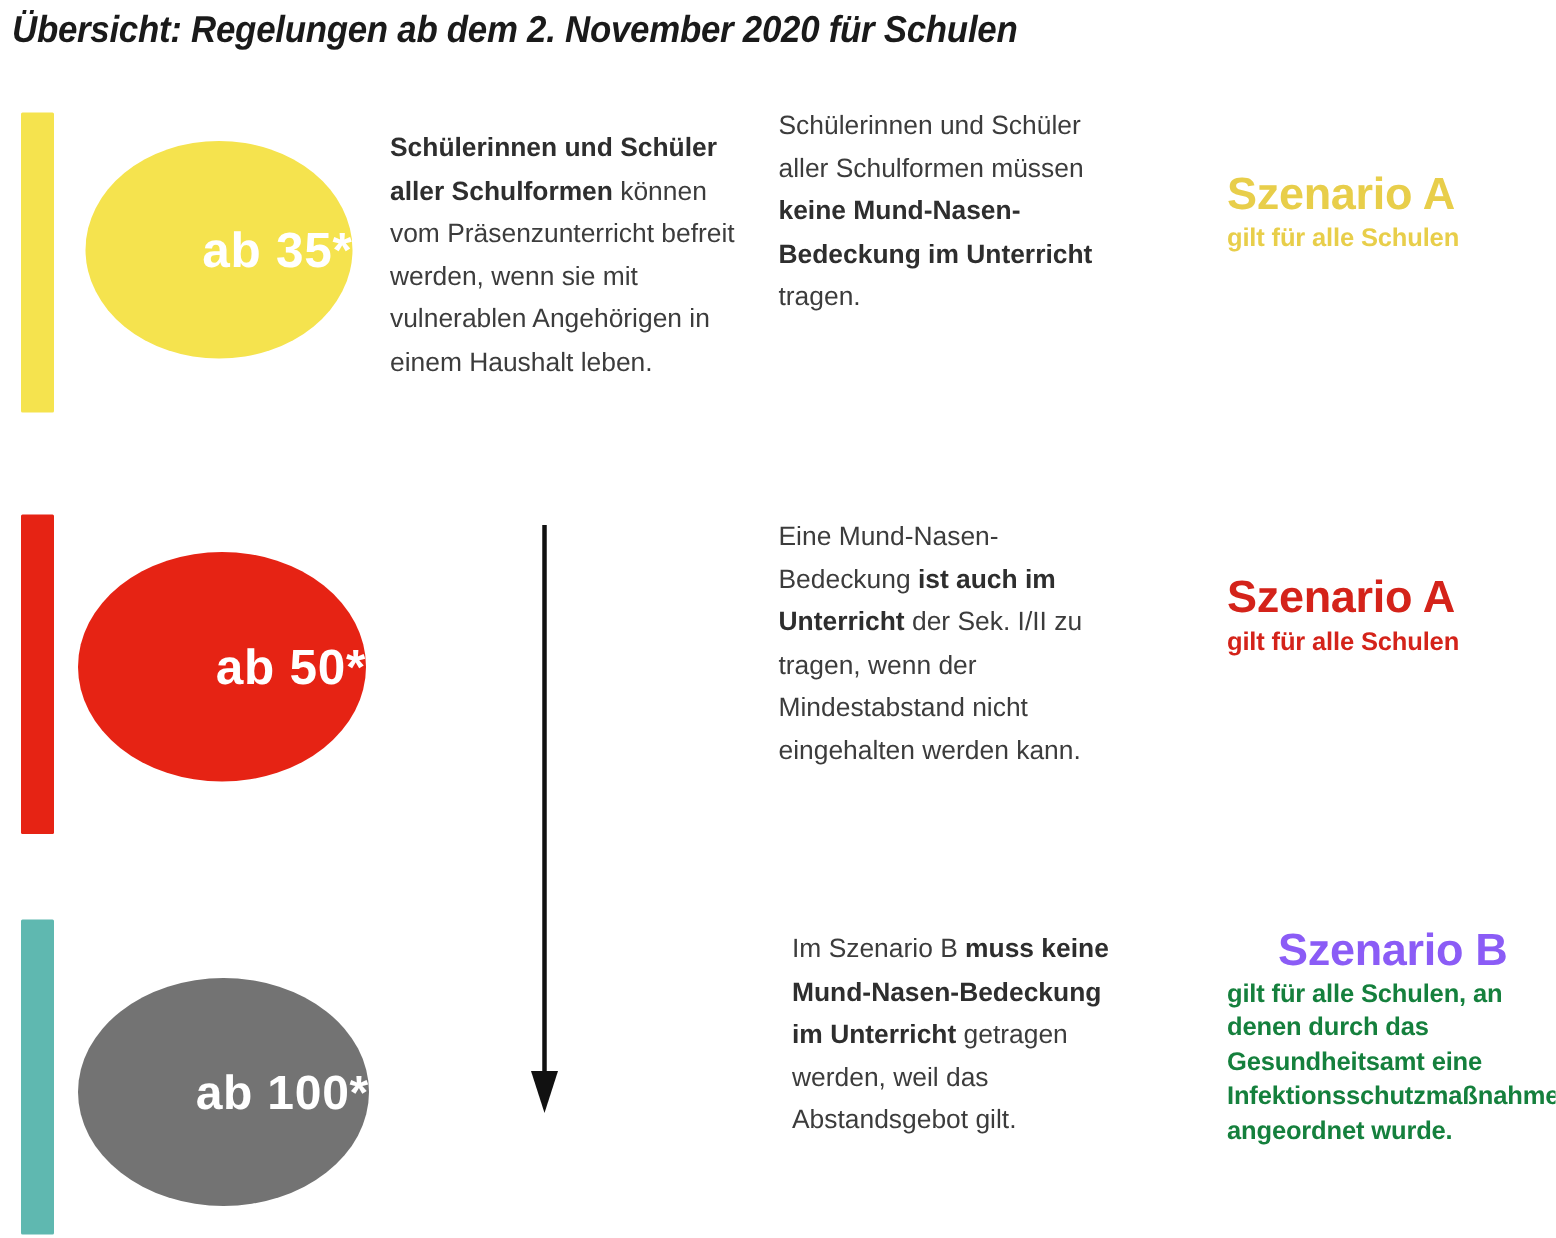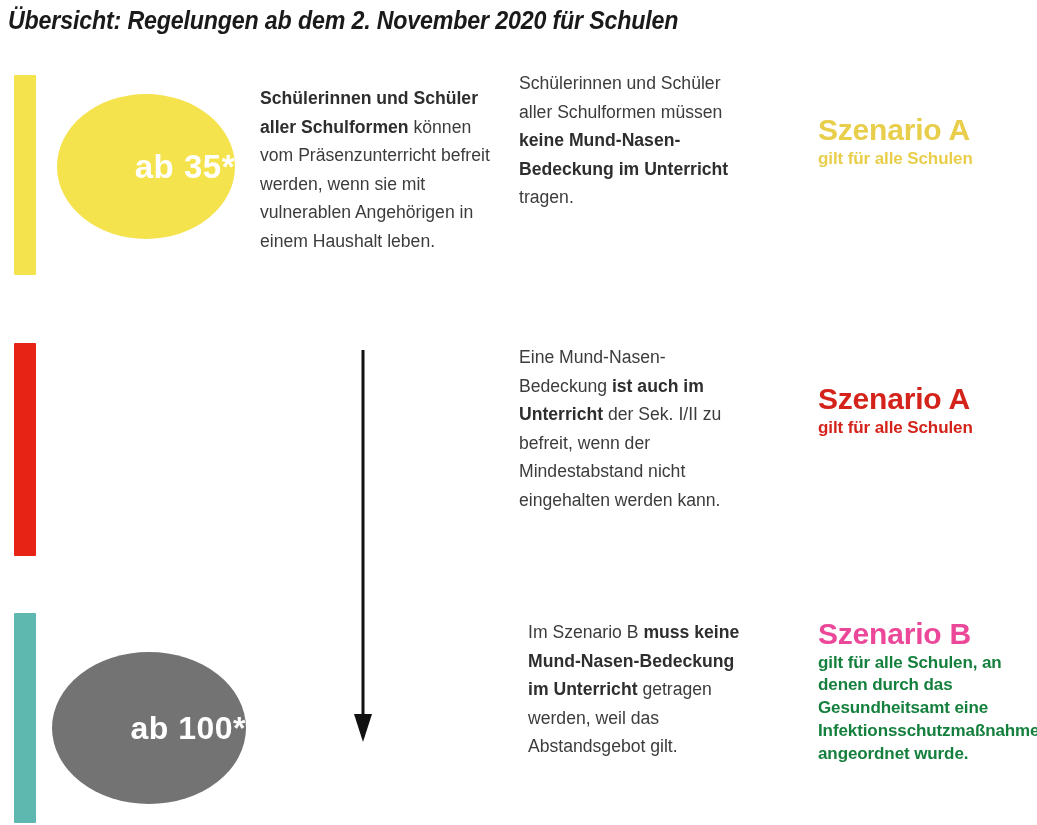--- a/index.html
+++ b/index.html
@@ -147,41 +147,44 @@
   <div class="scenario">
     <div class="scenario-title" style="color: rgb(232, 206, 74);">Szenario A</div>
     <div class="scenario-note" style="color: rgb(232, 206, 74);">gilt für alle Schulen</div>
   </div>
 </div>
 
 <div class="row" id="row-1">
 
   <div class="color-bar" style="background: rgb(230, 35, 20);"></div>
 
+  <div class="threshold-ellipse" style="background: rgb(230, 35, 20);">
+    <span class="threshold-label">ab 50*</span>
+  </div>
 
   <svg id="flow-arrow" viewBox="0 0 24 400">
     <line x1="11" y1="2" x2="11" y2="372" stroke="#111111" stroke-width="3"></line>
     <polygon points="2,366 20,366 11,394" fill="#111111"></polygon>
   </svg>
 
-  <div class="col-text col-b"><span>Eine Mund-Nasen-Bedeckung </span><b>ist auch im Unterricht </b><span>der Sek. I/II zu befreit, wenn der Mindestabstand nicht eingehalten werden kann.</span></div>
+  <div class="col-text col-b"><span>Eine Mund-Nasen-Bedeckung </span><b>ist auch im Unterricht </b><span>der Sek. I/II zu tragen, wenn der Mindestabstand nicht eingehalten werden kann.</span></div>
 
   <div class="scenario">
     <div class="scenario-title" style="color: rgb(212, 35, 26);">Szenario A</div>
     <div class="scenario-note" style="color: rgb(212, 35, 26);">gilt für alle Schulen</div>
   </div>
 </div>
 
 <div class="row" id="row-2">
 
   <div class="color-bar" style="background: rgb(95, 184, 176);"></div>
 
   <div class="threshold-ellipse" style="background: #737373;">
     <span class="threshold-label">ab 100*</span>
   </div>
 
   <div class="col-text col-b"><span>Im Szenario B </span><b>muss keine Mund-Nasen-Bedeckung im Unterricht </b><span>getragen werden, weil das Abstandsgebot gilt.</span></div>
 
   <div class="scenario">
-    <div class="scenario-title" style="color: #ec4899;">Szenario B</div>
+    <div class="scenario-title" style="color: #8b5cf6; margin-left: 34px;">Szenario B</div>
     <div class="scenario-note" style="color: #15803d;">gilt für alle Schulen, an denen durch das Gesundheitsamt eine Infektionsschutzmaßnahme angeordnet wurde.</div>
   </div>
 </div>
 
 </body></html>

